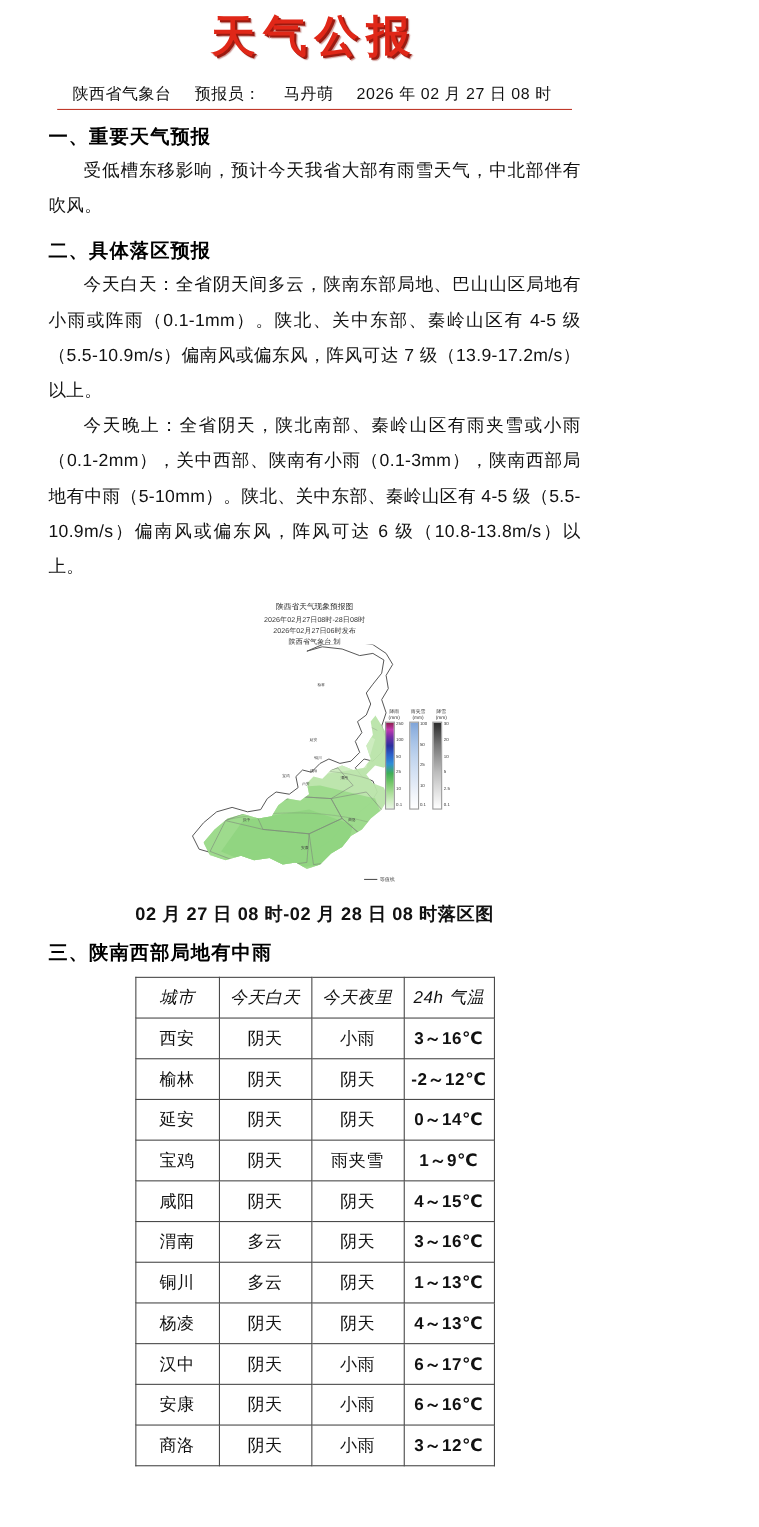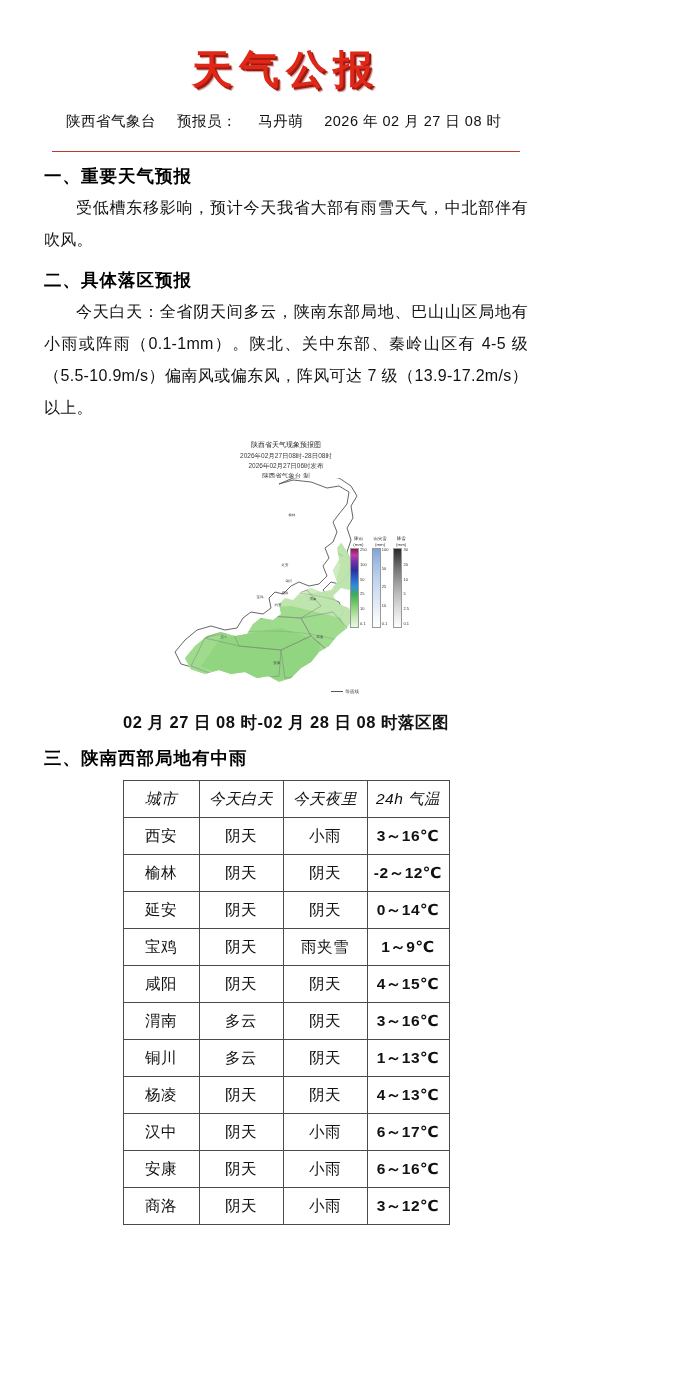--- a/index.html
+++ b/index.html
@@ -12,21 +12,20 @@
     min-height: 1388px;
     font-family: "Liberation Sans", "DejaVu Sans", sans-serif;
     color: #1a1a1a;
     -webkit-font-smoothing: antialiased;
   }
   .page {
     position: relative;
     width: 572px;
     box-sizing: border-box;
     padding: 0 0 18px 0;
-    margin-top: 36px;
   }
 
   
   .title-wrap {
     text-align: center;
     padding: 10px 0 6px 0;
   }
   .doc-title {
     display: inline-block;
     font-family: "DejaVu Sans", "Liberation Sans", sans-serif;
@@ -34,21 +33,21 @@
     font-weight: bold;
     letter-spacing: 7px;
     color: #e02718;
     text-shadow: 2px 2px 0 #9c1a10, 3px 3px 1px rgba(140,20,12,0.45);
     line-height: 1.15;
   }
 
   
   .byline-wrap {
     margin: 14px 52px 0 52px;
-    padding-bottom: 20px;
+    padding-bottom: 4px;
     border-bottom: 1.5px solid #c0392b;
   }
   .byline {
     font-size: 14.5px;
     color: #111;
     letter-spacing: 0.5px;
     white-space: nowrap;
     padding-left: 14px;
   }
   .byline .sep { display: inline-block; width: 12px; }
@@ -227,20 +226,21 @@
   </div>
 
   <div class="section">
     <div class="sec-heading">一、重要天气预报</div>
     <p class="para">受低槽东移影响，预计今天我省大部有雨雪天气，中北部伴有吹风。</p>
   </div>
 
   <div class="section">
     <div class="sec-heading">二、具体落区预报</div>
     <p class="para">今天白天：全省阴天间多云，陕南东部局地、巴山山区局地有小雨或阵雨（0.1-1mm）。陕北、关中东部、秦岭山区有 4-5 级（5.5-10.9m/s）偏南风或偏东风，阵风可达 7 级（13.9-17.2m/s）以上。</p>
+    <p class="para">今天晚上：全省阴天，陕北南部、秦岭山区有雨夹雪或小雨（0.1-2mm），关中西部、陕南有小雨（0.1-3mm），陕南西部局地有中雨（5-10mm）。陕北、关中东部、秦岭山区有 4-5 级（5.5-10.9m/s）偏南风或偏东风，阵风可达 6 级（10.8-13.8m/s）以上。</p>
   </div>
 
   <div class="figure">
     <div class="map-box">
 
       <div class="map-head">
         <div class="mh-title">陕西省天气现象预报图</div>
         <div>2026年02月27日08时-28日08时</div>
         <div>2026年02月27日06时发布</div>
         <div>陕西省气象台 制</div>

